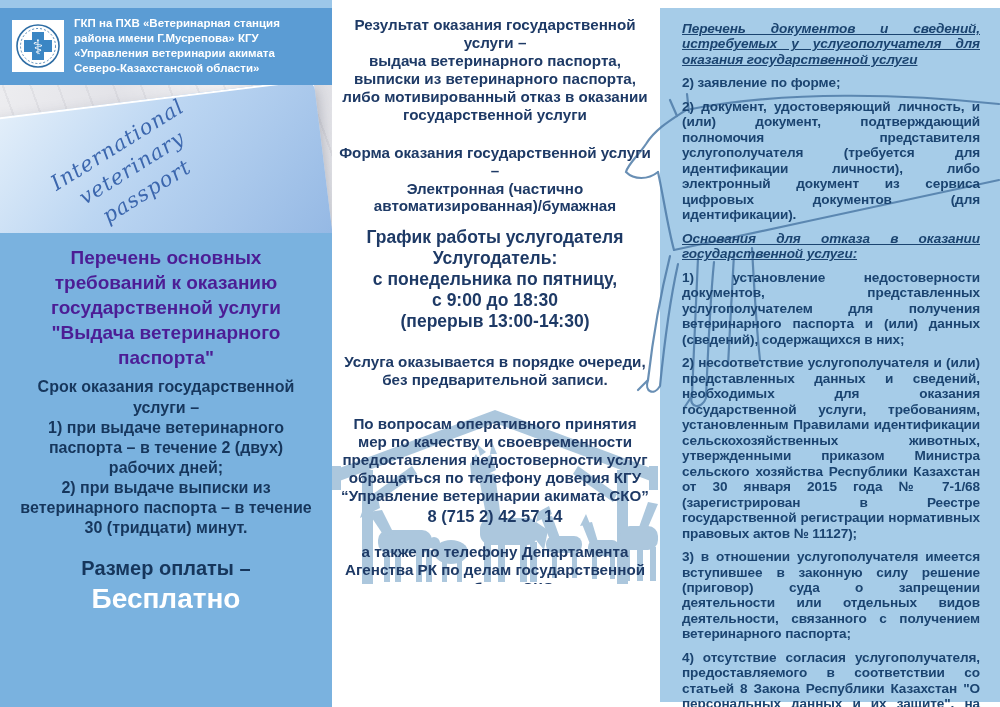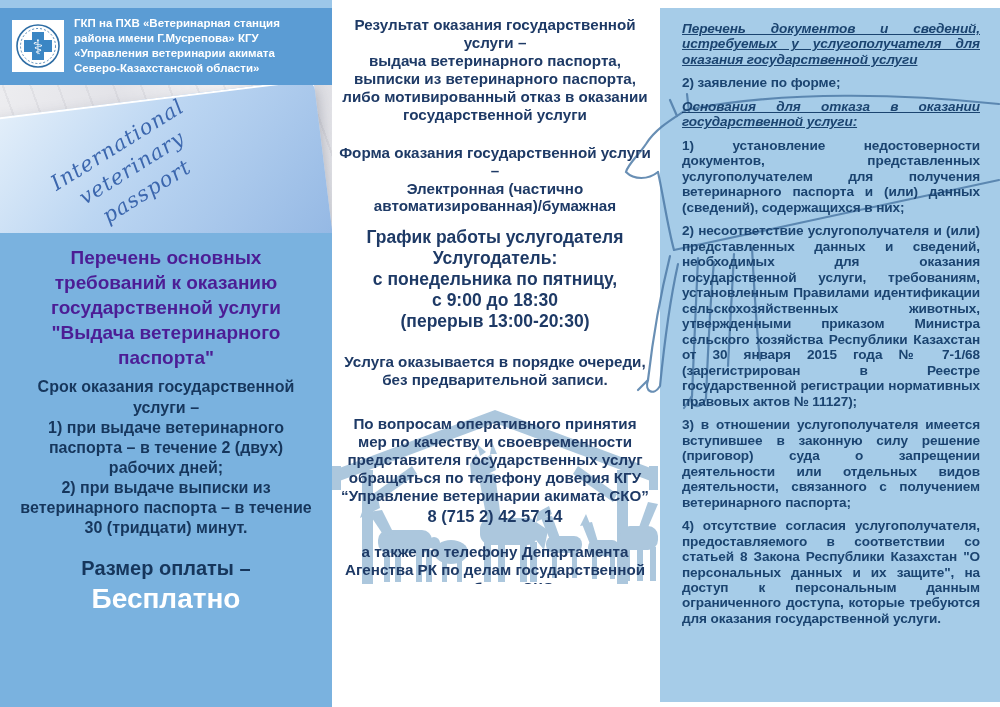--- a/index.html
+++ b/index.html
@@ -150,35 +150,36 @@
 
     <div class="mid-content">
       <div class="mid-block mid-result pre">Результат оказания государственной услуги –
 выдача ветеринарного паспорта, выписки из ветеринарного паспорта, либо мотивированный отказ в оказании государственной услуги</div>
       <div class="mid-block mid-form pre">Форма оказания государственной услуги –
 Электронная (частично автоматизированная)/бумажная</div>
       <div class="mid-schedule pre">График работы услугодателя
 Услугодатель:
 с понедельника по пятницу,
 с 9:00 до 18:30
-(перерыв 13:00-20:30)</div>
+(перерыв 13:00-14:30)</div>
       <div class="mid-block mid-queue pre">Услуга оказывается в порядке очереди,
 без предварительной записи.</div>
-      <div class="mid-block mid-hotline">По вопросам оперативного принятия мер по качеству и своевременности представителя государственных услуг обращаться по телефону доверия КГУ “Управление ветеринарии акимата СКО”</div>
+      <div class="mid-block mid-hotline">По вопросам оперативного принятия мер по качеству и своевременности предоставления недостоверности услуг обращаться по телефону доверия КГУ “Управление ветеринарии акимата СКО”</div>
       <div class="mid-phone">8 (715 2) 42 57 14</div>
       <div class="mid-block mid-dept">а также по телефону Департамента Агенства РК по делам государственной службы по СКО</div>
       <div class="mid-phone">8 (715 2) 36 01 62</div>
     </div>
   </div>
 
   <div class="panel-right">
     <div class="right-blue"></div>
     <div class="right-content">
       <p class="right-head">Перечень документов и сведений, истребуемых у услугополучателя для оказания государственной услуги</p>
       <p>2) заявление по форме;</p>
+      <p>2) документ, удостоверяющий личность, и (или) документ, подтверждающий полномочия представителя услугополучателя (требуется для идентификации личности), либо электронный документ из сервиса цифровых документов (для идентификации).</p>
       <p class="right-head">Основания для отказа в оказании государственной услуги:</p>
       <p>1) установление недостоверности документов, представленных услугополучателем для получения ветеринарного паспорта и (или) данных (сведений), содержащихся в них;</p>
       <p>2) несоответствие услугополучателя и (или) представленных данных и сведений, необходимых для оказания государственной услуги, требованиям, установленным Правилами идентификации сельскохозяйственных животных, утвержденными приказом Министра сельского хозяйства Республики Казахстан от 30 января 2015 года № 7-1/68 (зарегистрирован в Реестре государственной регистрации нормативных правовых актов № 11127);</p>
       <p>3) в отношении услугополучателя имеется вступившее в законную силу решение (приговор) суда о запрещении деятельности или отдельных видов деятельности, связанного с получением ветеринарного паспорта;</p>
       <p>4) отсутствие согласия услугополучателя, предоставляемого в соответствии со статьей 8 Закона Республики Казахстан "О персональных данных и их защите", на доступ к персональным данным ограниченного доступа, которые требуются для оказания государственной услуги.</p>
     </div>
   </div>
 
   <svg class="horse" viewBox="0 0 444 350">
     <g fill="none" stroke="#4F7CA8" stroke-width="2.2" stroke-linecap="round" opacity="0.85">

